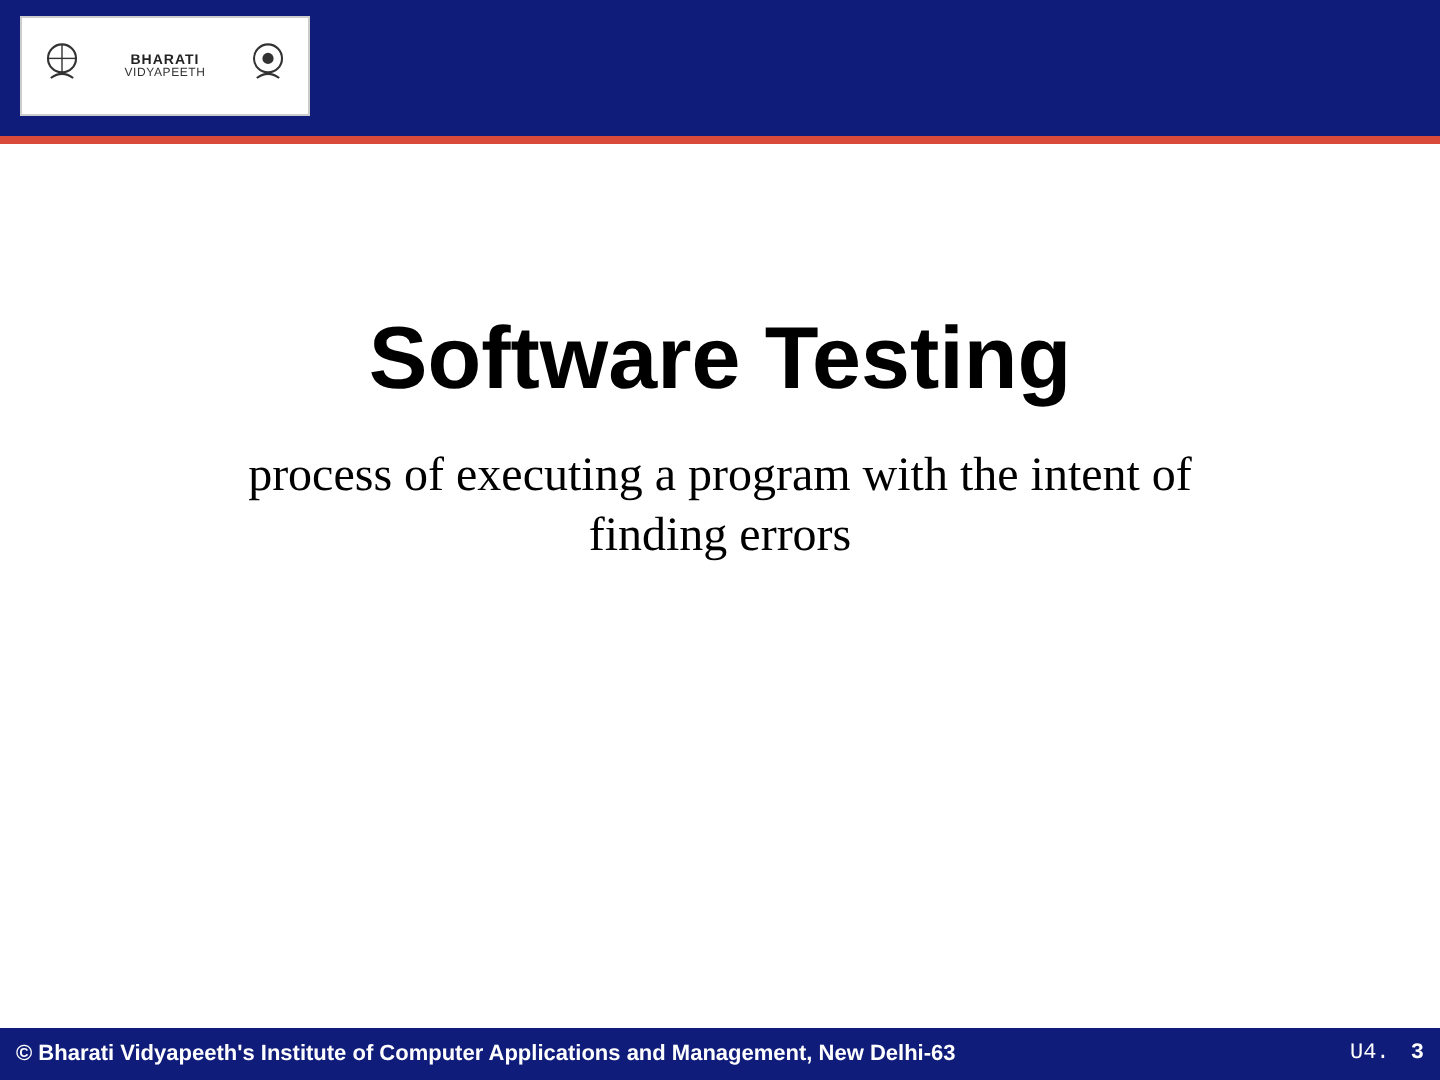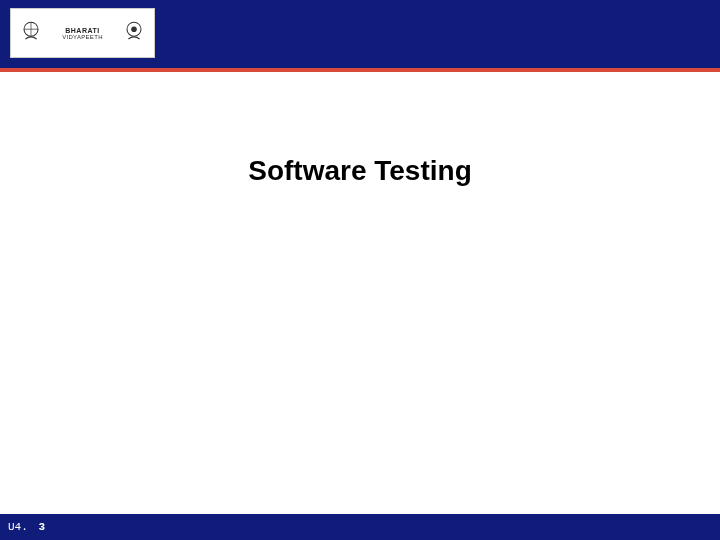--- a/index.html
+++ b/index.html
@@ -73,21 +73,21 @@
     position: absolute;
     top: 155px;
     left: 0;
     width: 100%;
     text-align: center;
     padding: 0 60px;
   }
   .title {
     font-family: Arial, Helvetica, sans-serif;
     font-weight: bold;
-    font-size: 28px;
+    font-size: 44px;
     color: #000;
     margin-bottom: 18px;
   }
   .subtitle {
     font-family: "Times New Roman", Times, serif;
     font-size: 24px;
     color: #000;
     line-height: 1.25;
     padding: 0 30px;
   }
@@ -142,20 +142,22 @@
         <circle cx="20" cy="16" r="4" fill="#333"></circle>
       </svg>
       <div class="emblem-caption"></div>
     </div>
   </div>
 </div>
 <div class="header-underline"></div>
 
 <div class="content-area">
   <div class="title">Software Testing</div>
+  <div class="subtitle">process of executing a program with the intent of finding errors</div>
 </div>
 
 <div class="footer">
+  <div class="footer-left">© Bharati Vidyapeeth's Institute of Computer Applications and Management, New Delhi-63</div>
   <div class="footer-right">
     <span>U4.</span>
     <span class="page-num">3</span>
   </div>
 </div>
 
 </body></html>

